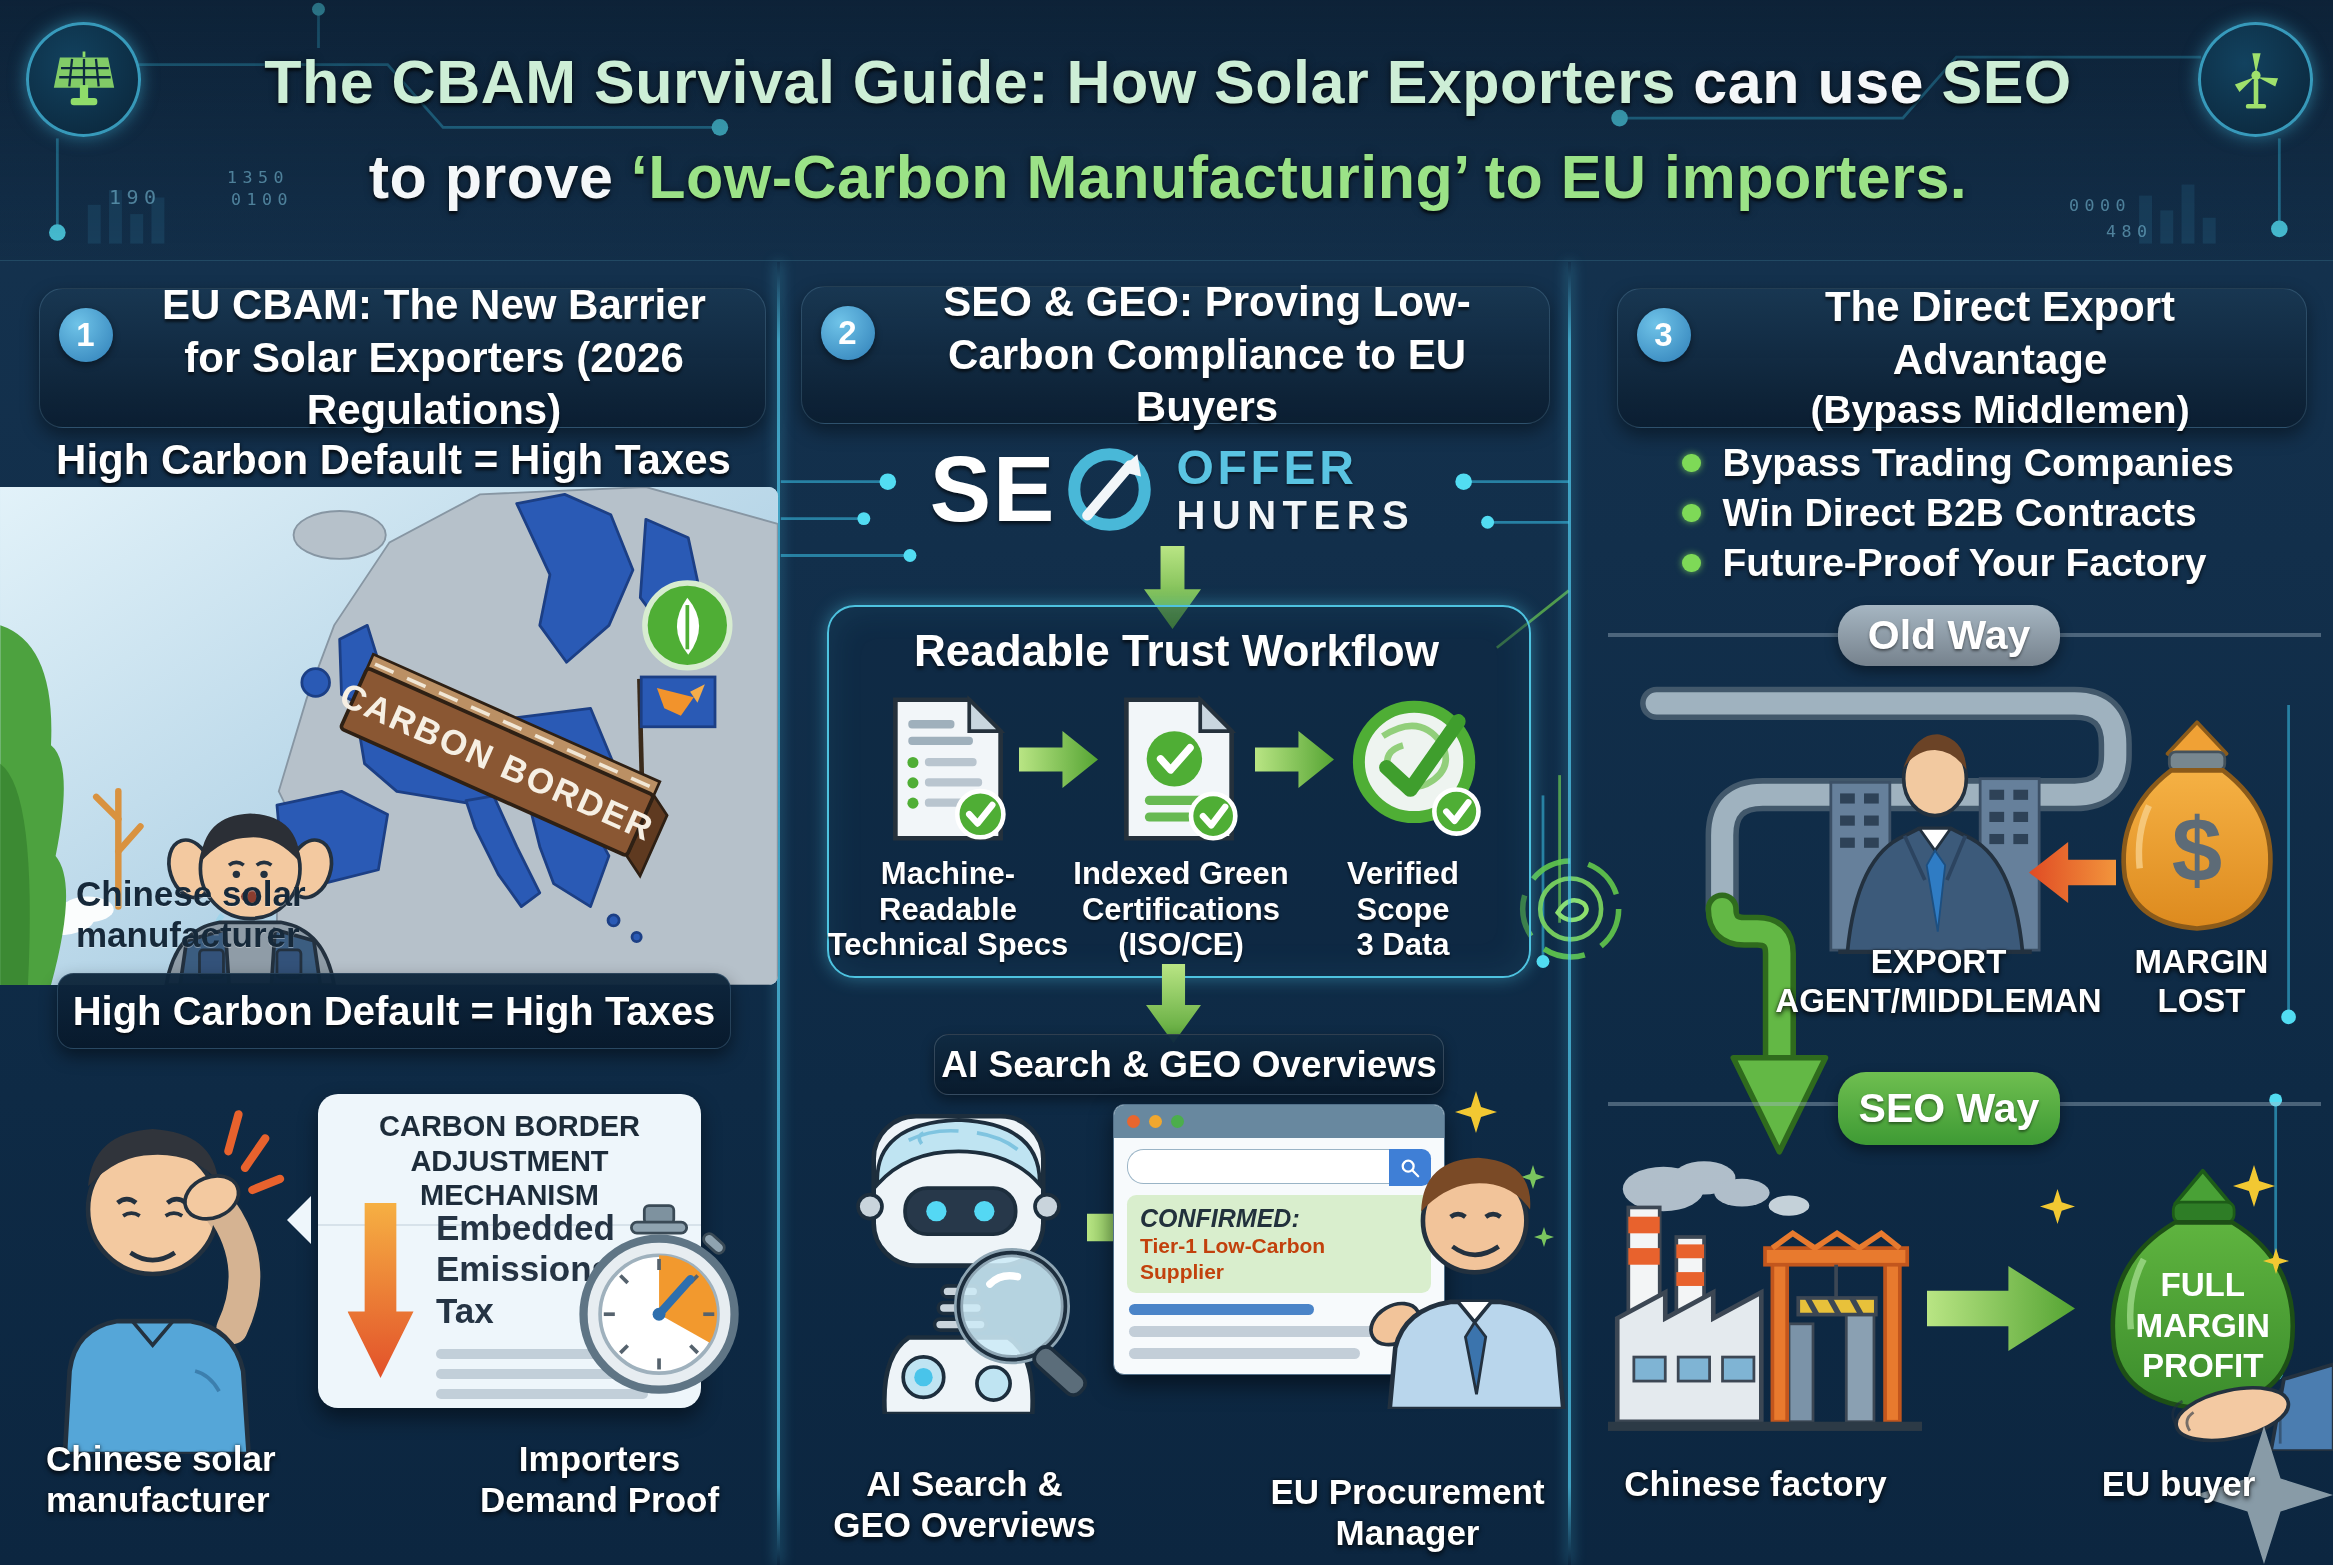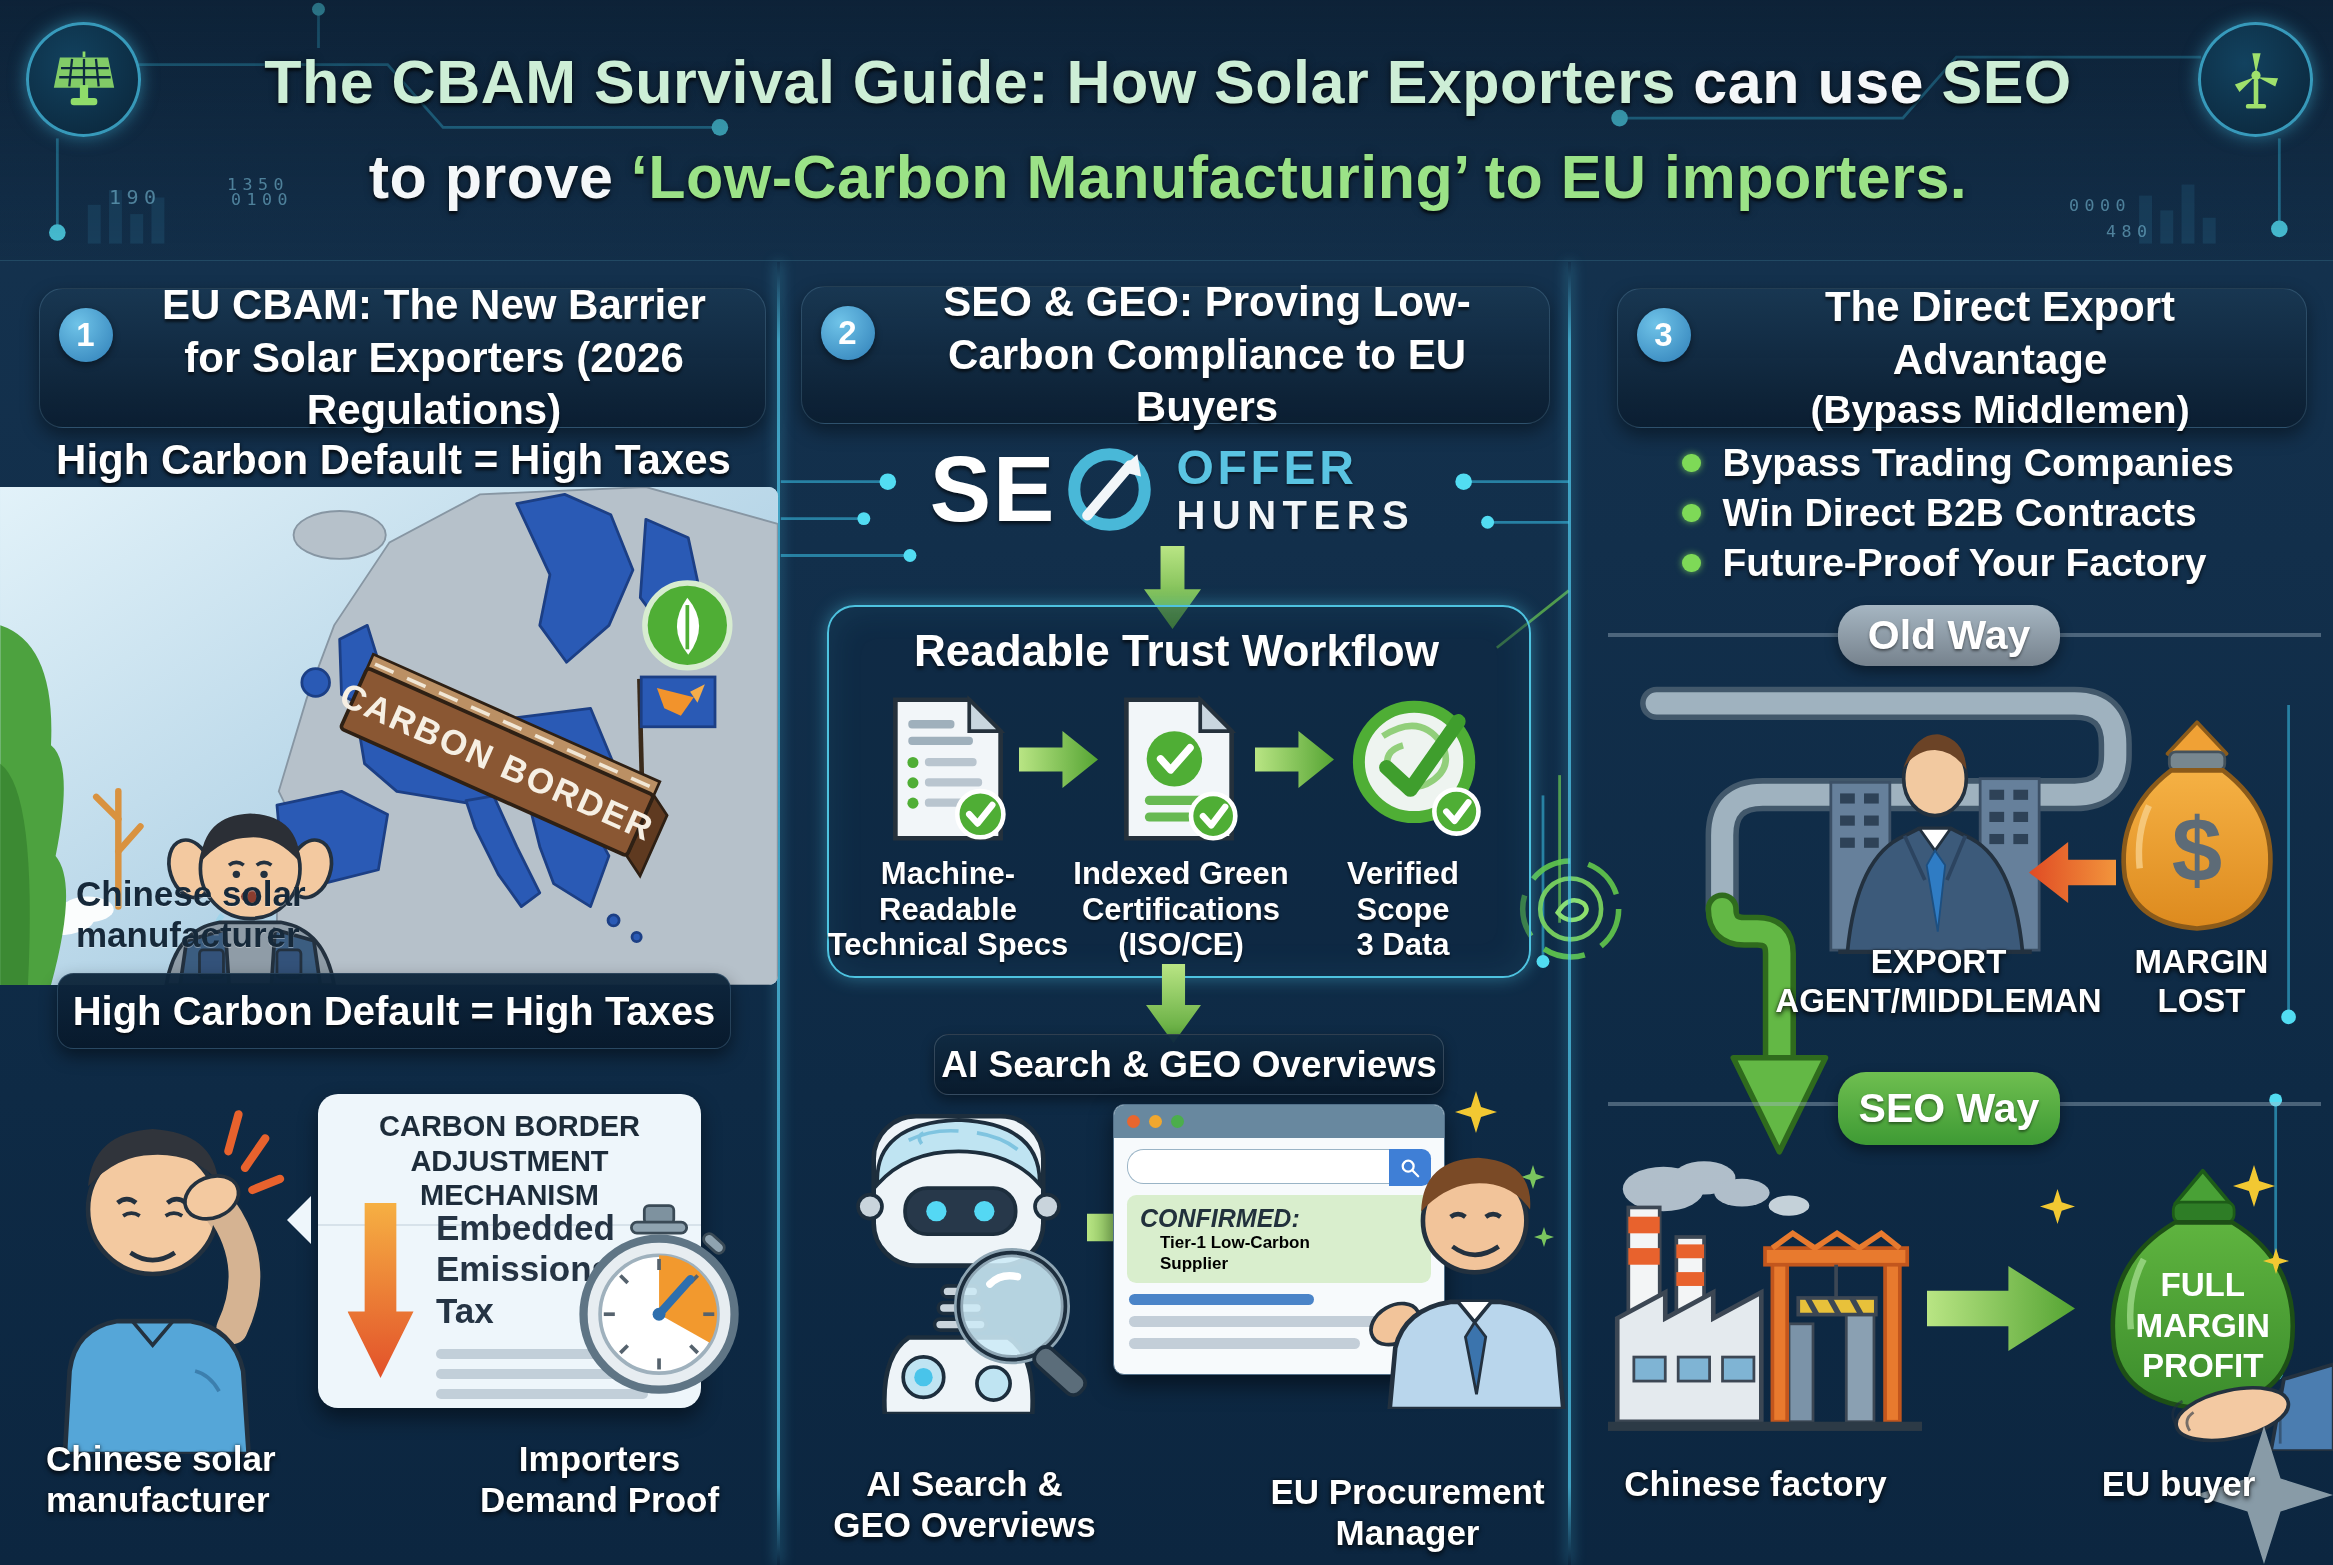--- a/index.html
+++ b/index.html
@@ -62,21 +62,21 @@
   .logo-hunters{font-size:40px;font-weight:800;color:#f2f6f9;letter-spacing:6.5px;margin-top:3.7px;text-shadow:0 1.8px 2.8px rgba(0,0,0,.55);}
   
   .browser{background:#f7fafc;border-radius:11px;box-shadow:0 9.2px 22px rgba(0,0,0,.5);overflow:hidden;border:1.8px solid #53718a;}
   .browser-bar{height:33px;background:#68889f;display:flex;align-items:center;gap:9.2px;padding:0 13px;}
   .bdot{width:13px;height:13px;border-radius:50%;}
   .search-row{margin:11px 13px 9.2px;display:flex;}
   .search-input{flex:1;height:33px;background:#fff;border:1.8px solid #9ab4c6;border-right:0;border-radius:16.6px 0 0 16.6px;}
   .search-btn{width:42px;height:37px;background:#3f7fd6;border-radius:0 9.2px 9.2px 0;display:flex;align-items:center;justify-content:center;}
   .confirm-box{margin:3.7px 13px;background:#d9eecd;border-radius:9.2px;padding:9.2px 13px;}
   .confirm-title{font-size:25px;font-weight:800;color:#22313c;font-style:italic;}
-  .confirm-body{font-size:17px;font-weight:700;color:#000000;line-height:1.2;white-space:pre-line;margin-left:20px;}
+  .confirm-body{font-size:21px;font-weight:700;color:#c2410c;line-height:1.2;white-space:pre-line;}
   .bline{height:11px;border-radius:5.5px;margin:11px 14.8px;}
   .sparkle{clip-path:polygon(50% 0,62% 38%,100% 50%,62% 62%,50% 100%,38% 62%,0 50%,38% 38%);}
 </style>
 </head>
 <body>
 
 <div class="canvas">
 
   <svg class="abs" style="left:0;top:0;width:2333px;height:1565px;" viewBox="0 0 2528 1696" fill="none">
     <g stroke="#2f9cc0" stroke-width="3" opacity=".75">
@@ -174,21 +174,21 @@
       <span class="white">can use</span>
       <span class="mint">SEO</span>
     </div>
     <div>
       <span class="white">to prove</span>
       <span class="brightgreen">‘Low-Carbon Manufacturing’ to EU importers.</span>
     </div>
   </div>
 
   <span class="abs code" style="left:109px;top:185px;">190</span>
-  <span class="abs code" style="left:227px;top:168px;font-size:16.6px;margin-top:7px;">1350</span>
+  <span class="abs code" style="left:227px;top:168px;font-size:16.6px;">1350</span>
   <span class="abs code" style="left:231px;top:190px;font-size:16.6px;">0100</span>
   <span class="abs code" style="left:2069px;top:196px;font-size:16.6px;">0000</span>
   <span class="abs code" style="left:2106px;top:222px;font-size:16.6px;">480</span>
 
   <div class="abs vline" style="left:777px;top:262px;height:1303px;"></div>
   <div class="abs vline" style="left:1568px;top:262px;height:1303px;"></div>
 
   <div class="abs sec-head" style="left:39px;top:288px;width:727px;height:140px;">
     <div class="num-badge">1</div>
     <div class="txt">EU CBAM: The New Barrier for Solar Exporters (2026 Regulations)</div>

